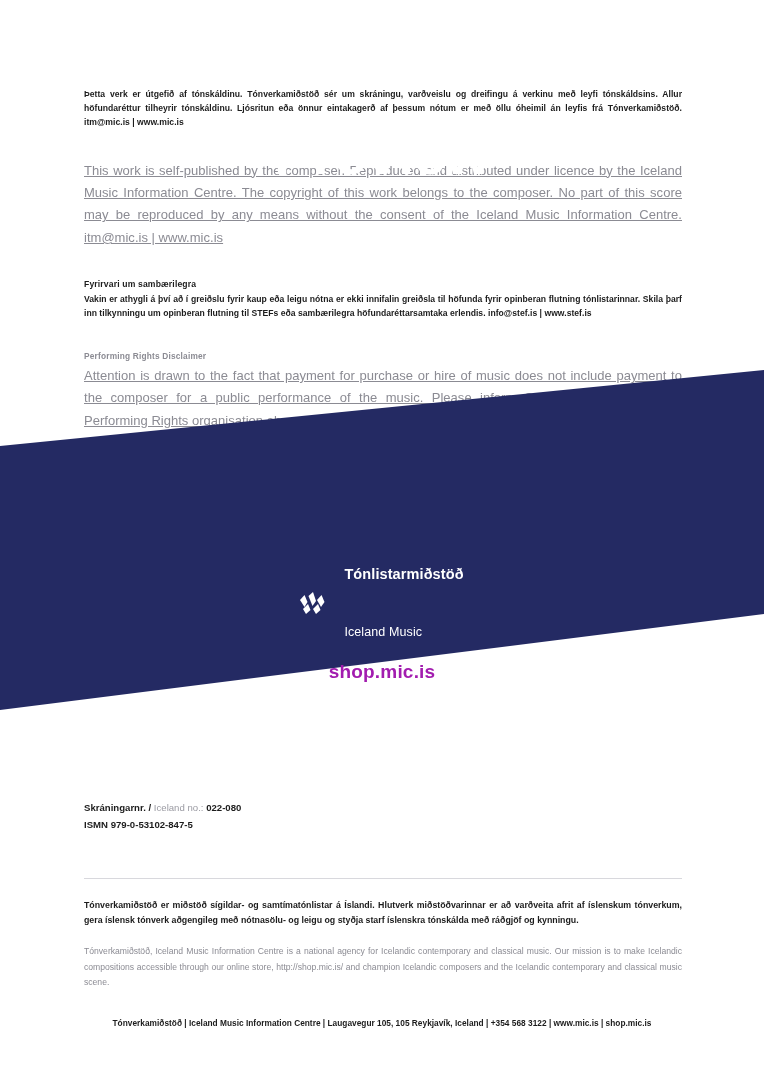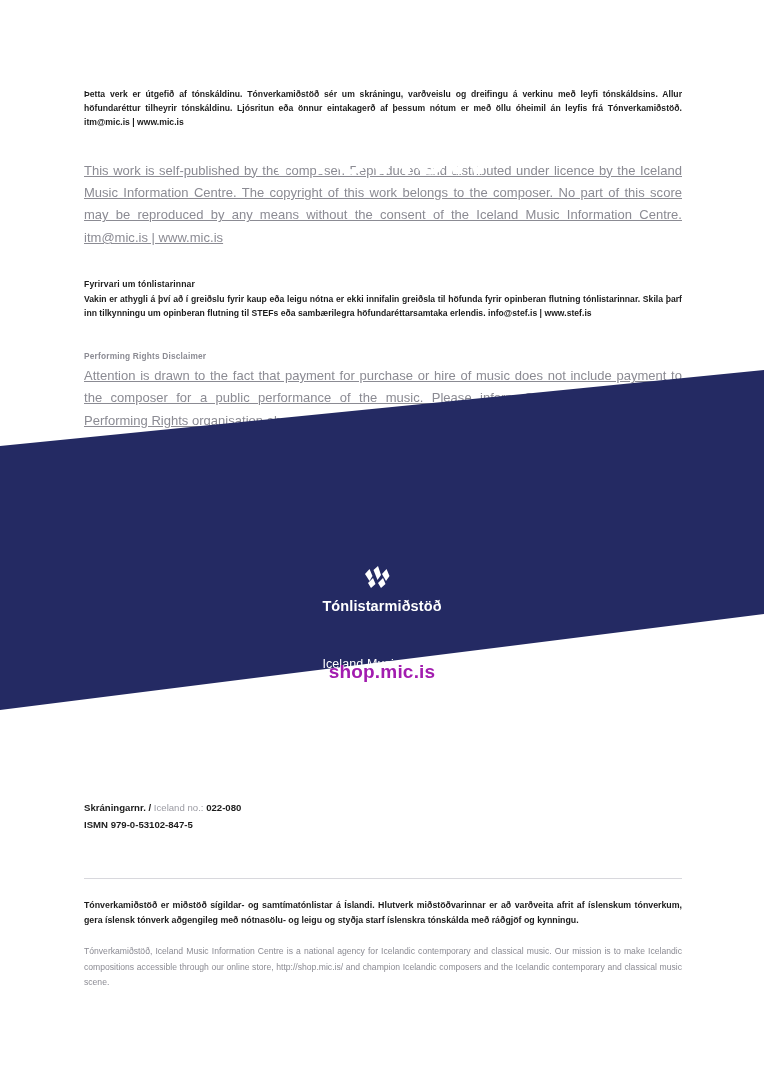--- a/index.html
+++ b/index.html
@@ -91,21 +91,20 @@
   .logo-wrap {
     position: absolute;
     left: 0;
     top: 566px;
     width: 764px;
     display: flex;
     align-items: center;
     justify-content: center;
     gap: 10px;
     z-index: 3;
-    flex-direction: column;
   }
   .logo-mark {
     width: 34px;
     height: 22px;
     flex: none;
   }
   .logo-text {
     line-height: 1.12;
     color: #ffffff;
   }
@@ -214,21 +213,21 @@
 
     <div class="spacer-16"></div>
 
     <div class="legal-section">
       <div class="legal-body-grey">This work is self-published by the composer. Reproduced and distributed under licence by the Iceland Music Information Centre. The copyright of this work belongs to the composer. No part of this score may be reproduced by any means without the consent of the Iceland Music Information Centre.  itm@mic.is  |  www.mic.is</div>
     </div>
 
     <div class="spacer-16"></div>
 
     <div class="legal-section">
-      <div class="legal-heading-dark">Fyrirvari um tónlistarinnar</div>
+      <div class="legal-heading-dark">Fyrirvari um sambærilegra</div>
       <div class="legal-body-dark">Vakin er athygli á því að í greiðslu fyrir kaup eða leigu nótna er ekki innifalin greiðsla til höfunda fyrir opinberan flutning tónlistarinnar. Skila þarf inn tilkynningu um opinberan flutning til STEFs eða sambærilegra höfundaréttarsamtaka erlendis. info@stef.is  |  www.stef.is</div>
     </div>
 
     <div class="spacer-16"></div>
 
     <div class="legal-section">
       <div class="legal-heading-grey">Performing Rights Disclaimer</div>
       <div class="legal-body-grey">Attention is drawn to the fact that payment for purchase or hire of music does not include payment to the composer for a public performance of the music. Please inform STEF, or their equivalent Performing Rights organisation abroad, of public performances of this work.  info@stef.is  |  www.stef.is</div>
     </div>
 
@@ -267,14 +266,15 @@
     <div>ISMN 979-0-53102-847-5</div>
   </div>
 
   <div class="rule"></div>
 
   <div class="about">
     <div class="about-is">Tónverkamiðstöð er miðstöð sígildar- og samtímatónlistar á Íslandi. Hlutverk miðstöðvarinnar er að varðveita afrit af íslenskum tónverkum, gera íslensk tónverk aðgengileg með nótnasölu- og leigu og styðja starf íslenskra tónskálda með ráðgjöf og kynningu.</div>
     <div class="about-en">Tónverkamiðstöð, Iceland Music Information Centre is a national agency for Icelandic contemporary and classical music. Our mission is to make Icelandic compositions accessible through our online store, http://shop.mic.is/ and champion Icelandic composers and the Icelandic contemporary and classical music scene.</div>
   </div>
 
+  <div class="footer-line">Tónverkamiðstöð | Iceland Music Information Centre | Laugavegur 105, 105 Reykjavík, Iceland | +354 568 3122 | www.mic.is | shop.mic.is</div>
 
 </div>
 
 </body></html>

